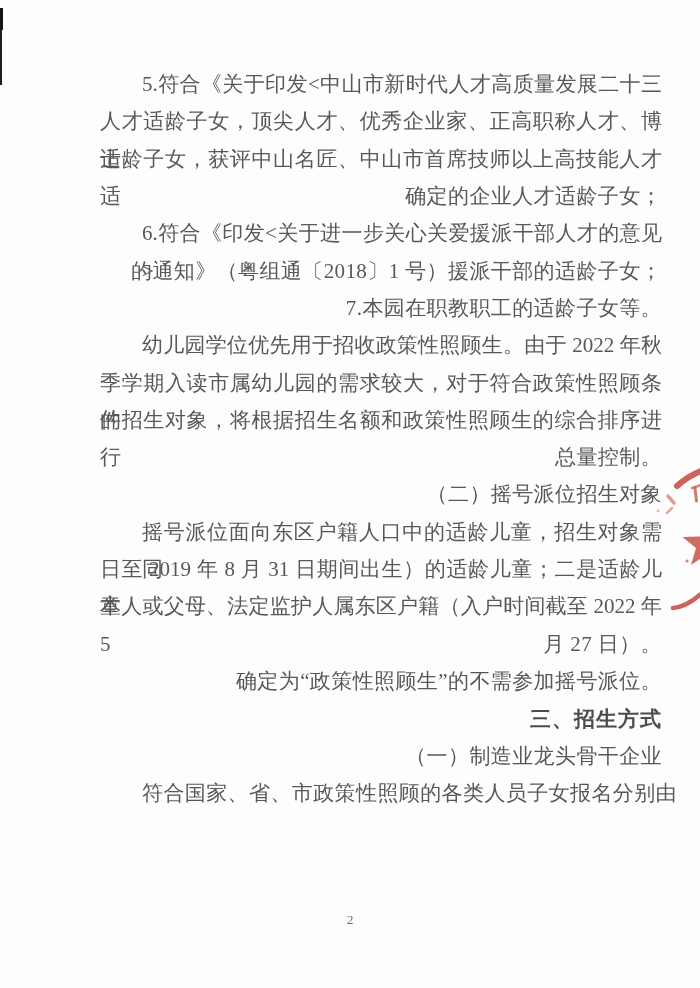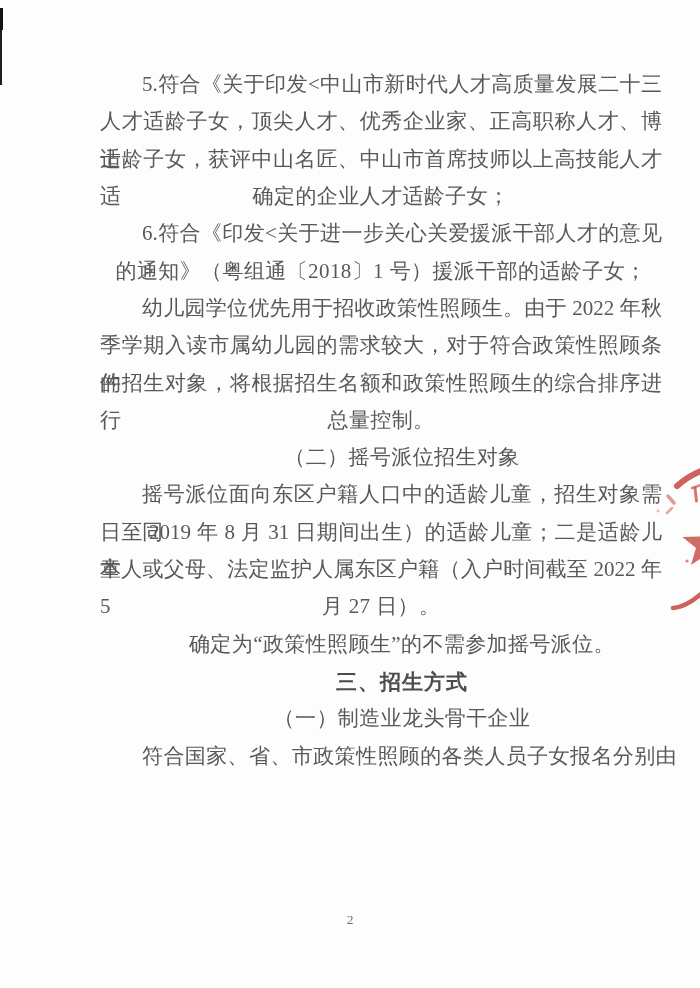--- a/index.html
+++ b/index.html
@@ -38,21 +38,21 @@
     top: 66px;
     width: 562px;
   }
   .line {
     line-height: 37.32px;
     height: 37.32px;
     font-size: 21px;
     letter-spacing: 0.4px;
     color: var(--text-color, #585858);
     white-space: pre;
-    text-align: center;
+    text-align: right;
     overflow: visible;
   }
   .line.just {
     white-space: normal;
     text-align: justify;
     text-align-last: justify;
     text-justify: inter-character;
     letter-spacing: 0;
   }
   .line.ind { padding-left: 42px; }
@@ -91,20 +91,21 @@
 
   <div class="scan-artifact"></div>
 
   <div class="doc-lines">
       <div class="line ind just">5.符合《关于印发&lt;中山市新时代人才高质量发展二十三</div>
       <div class="line just">人才适龄子女，顶尖人才、优秀企业家、正高职称人才、博士</div>
       <div class="line just">适龄子女，获评中山名匠、中山市首席技师以上高技能人才适</div>
       <div class="line">确定的企业人才适龄子女；</div>
       <div class="line ind just">6.符合《印发&lt;关于进一步关心关爱援派干部人才的意见&gt;</div>
       <div class="line">的通知》（粤组通〔2018〕1 号）援派干部的适龄子女；</div>
+      <div class="line ind">7.本园在职教职工的适龄子女等。</div>
       <div class="line ind just">幼儿园学位优先用于招收政策性照顾生。由于 2022 年秋</div>
       <div class="line just">季学期入读市属幼儿园的需求较大，对于符合政策性照顾条件</div>
       <div class="line just">的招生对象，将根据招生名额和政策性照顾生的综合排序进行</div>
       <div class="line">总量控制。</div>
       <div class="line ind">（二）摇号派位招生对象</div>
       <div class="line ind just">摇号派位面向东区户籍人口中的适龄儿童，招生对象需同</div>
       <div class="line just">日至 2019 年 8 月 31 日期间出生）的适龄儿童；二是适龄儿童</div>
       <div class="line just">本人或父母、法定监护人属东区户籍（入户时间截至 2022 年 5</div>
       <div class="line">月 27 日）。</div>
       <div class="line ind">确定为“政策性照顾生”的不需参加摇号派位。</div>

